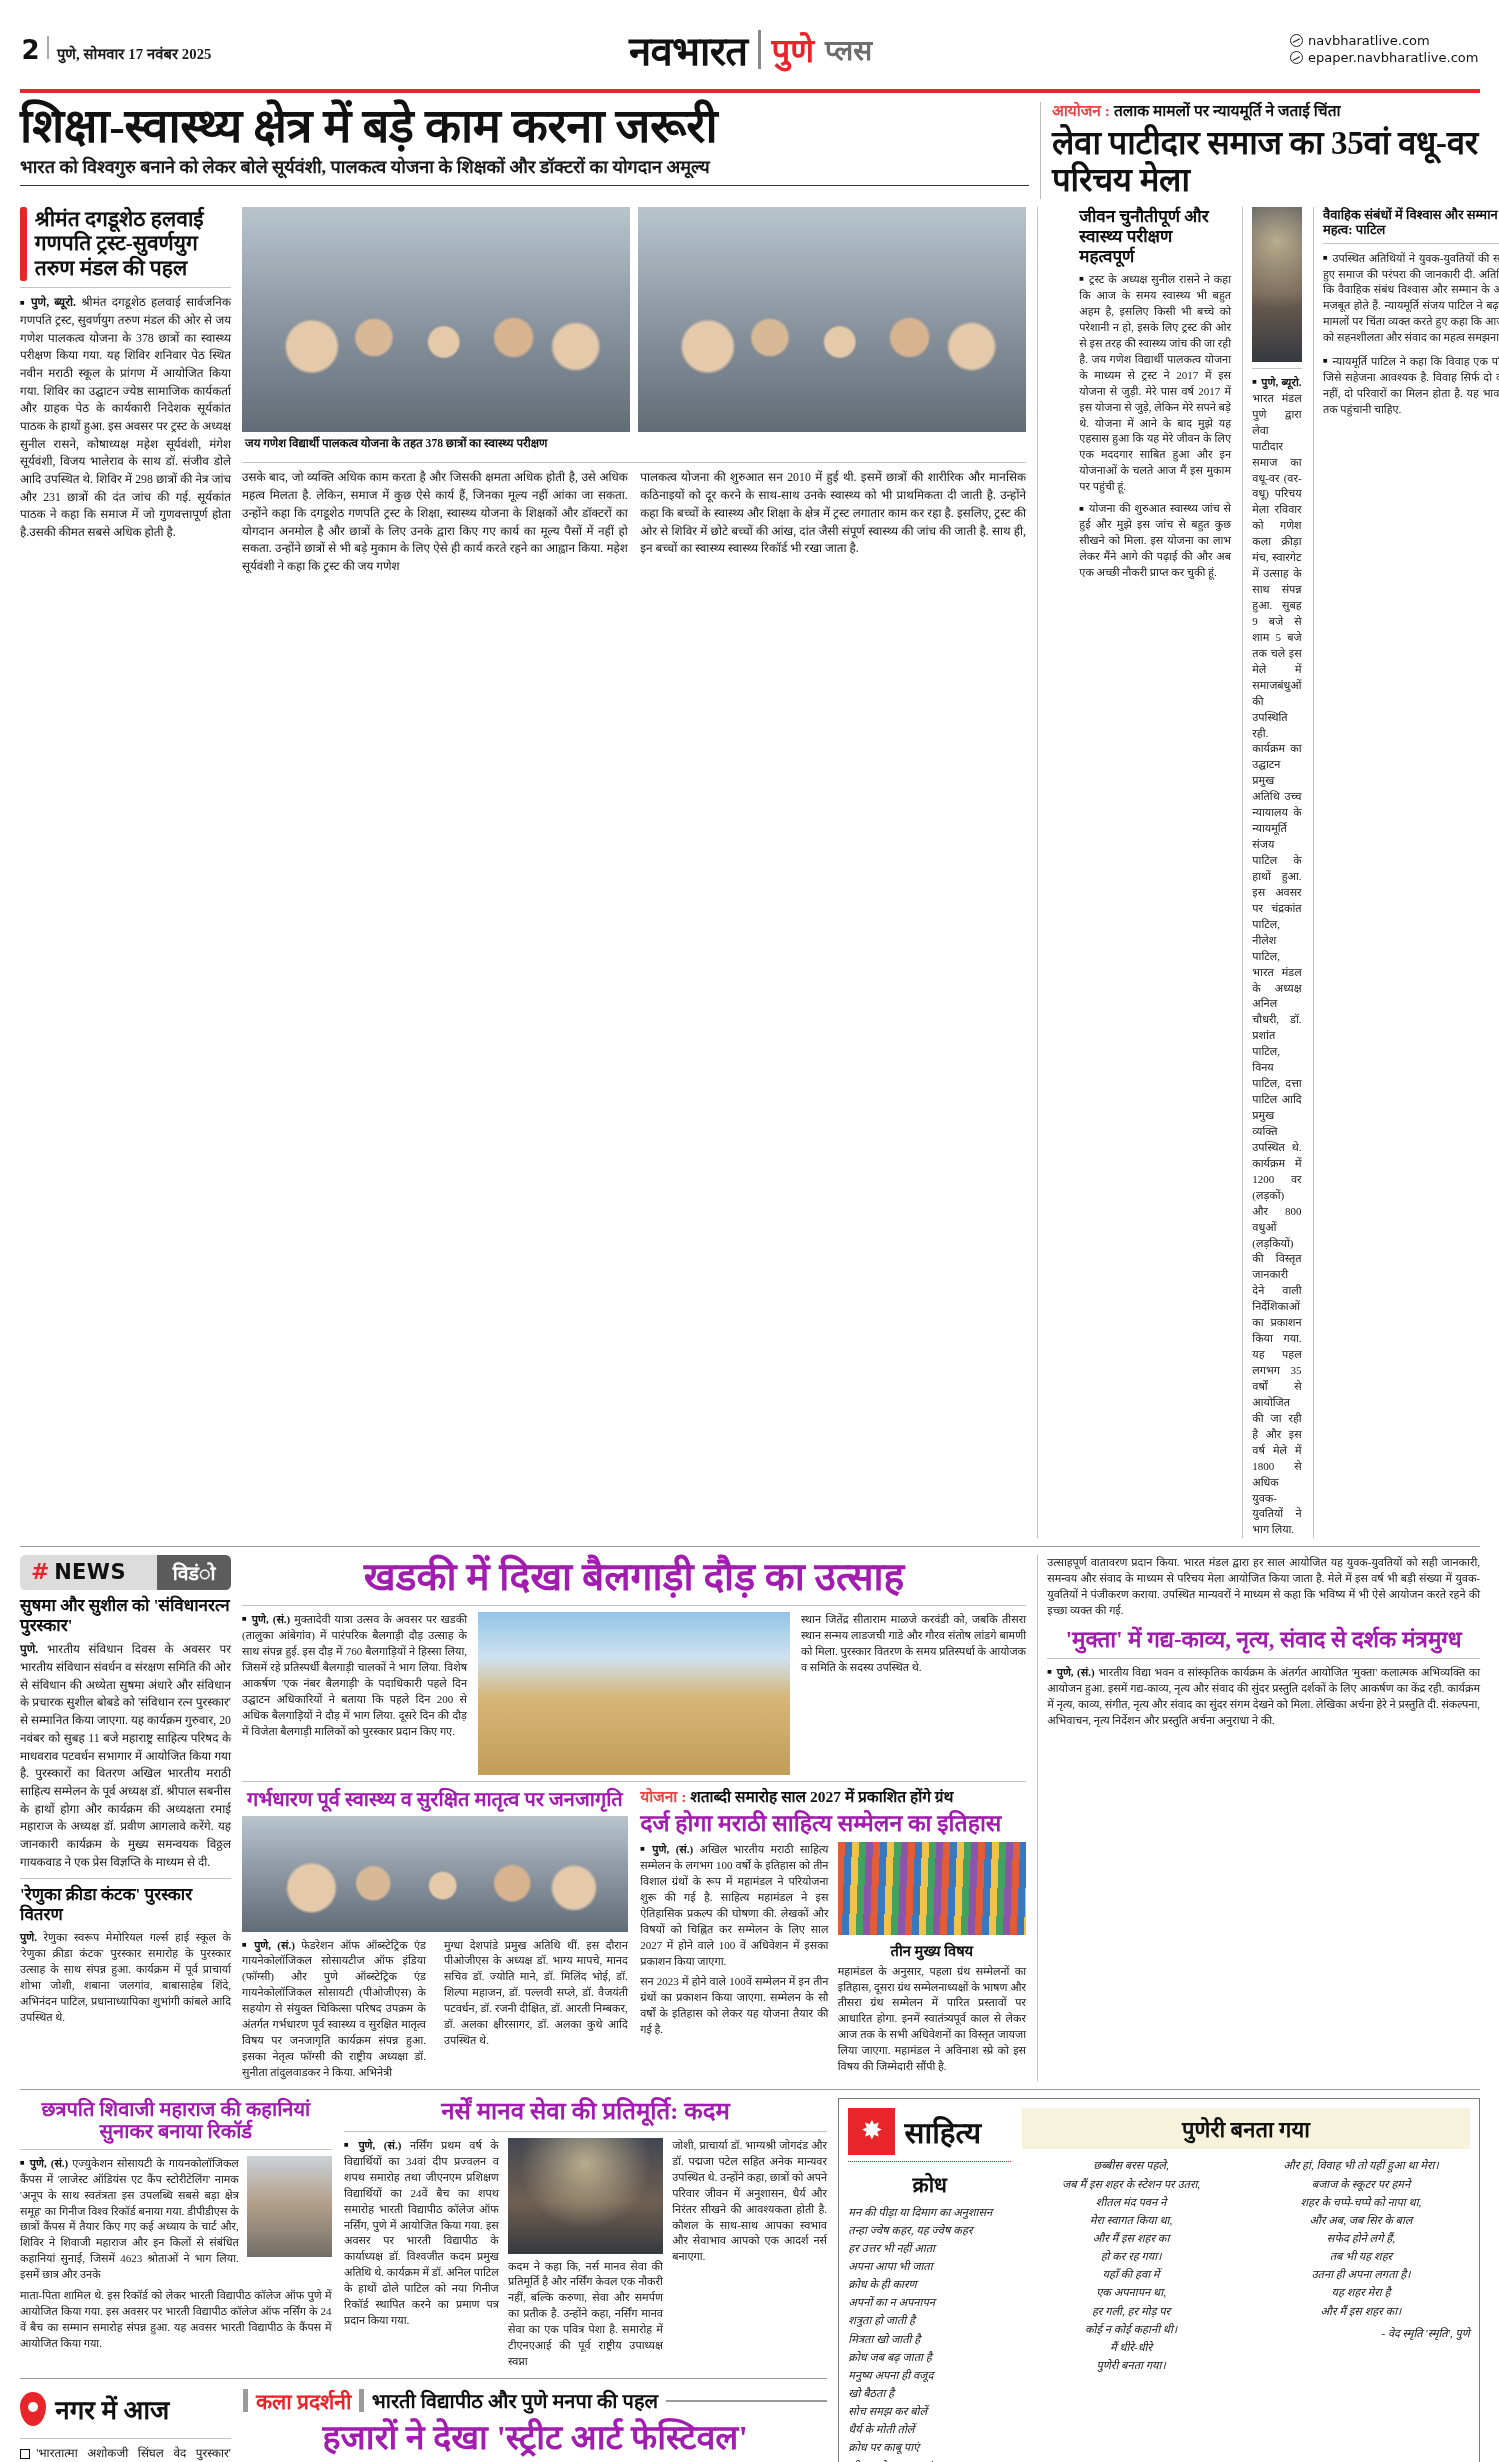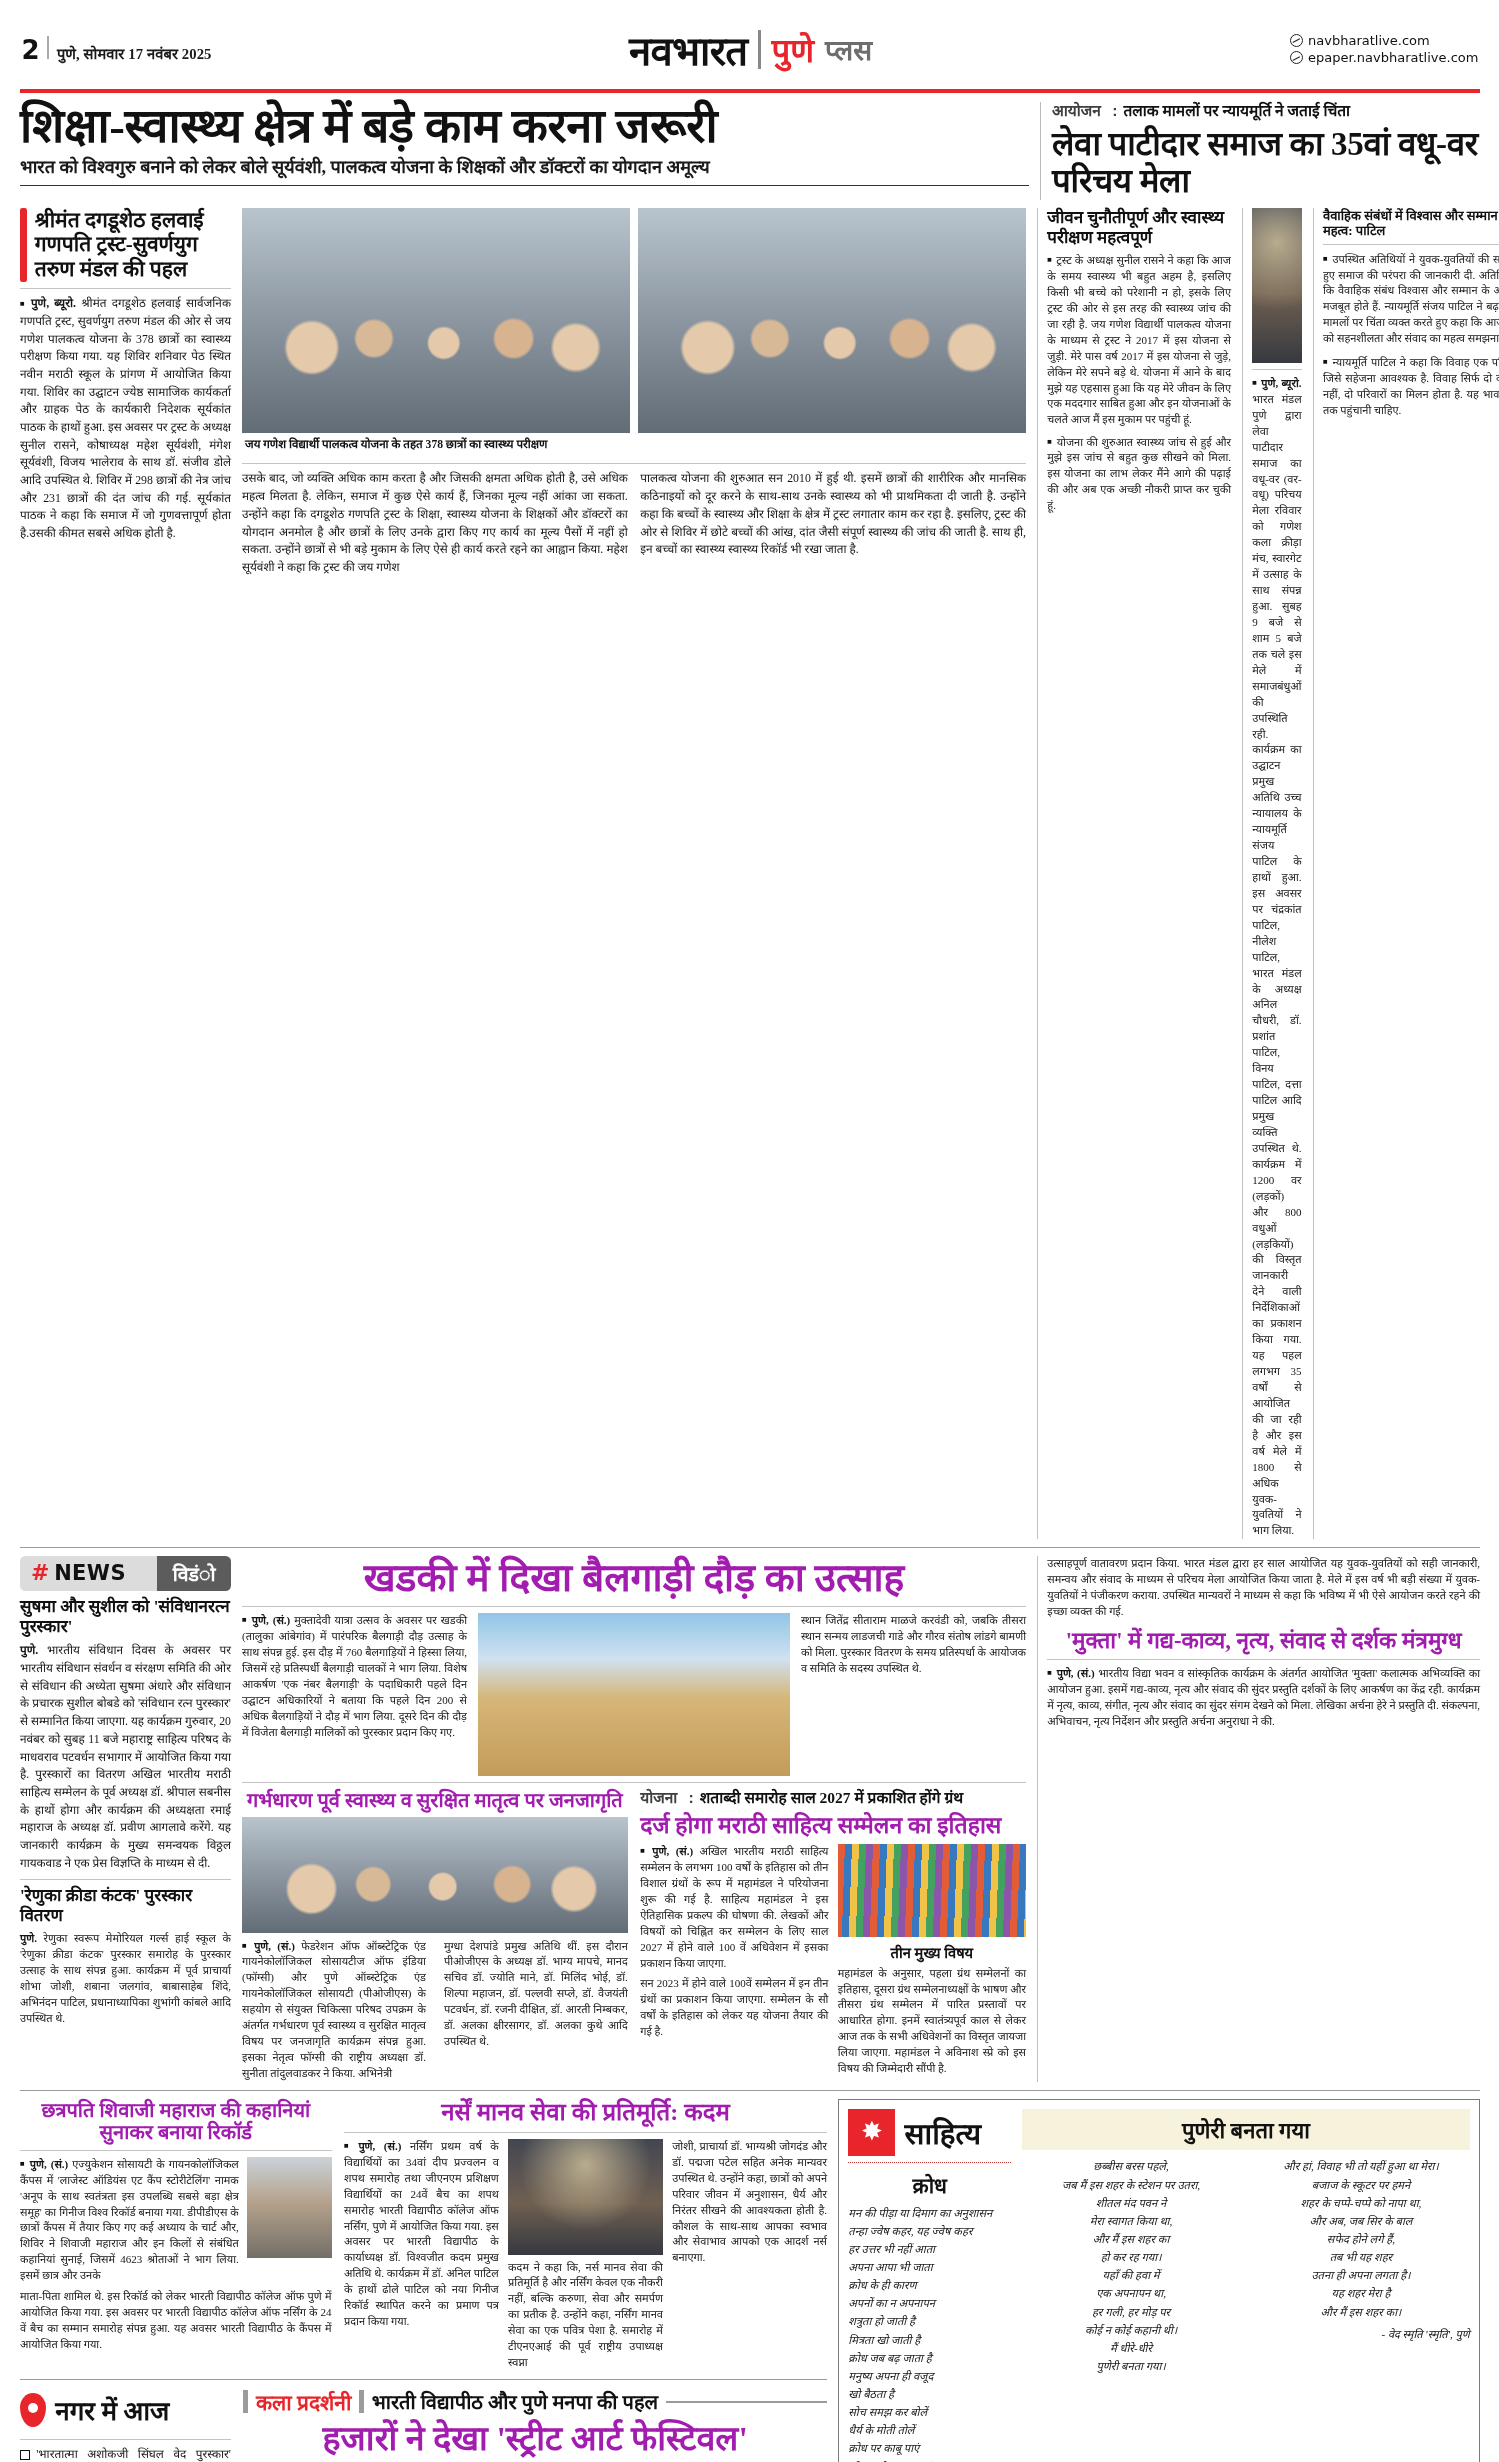--- a/index.html
+++ b/index.html
@@ -62,21 +62,21 @@
 
   .h1-main {
     font-size: 47px; font-weight: 700; line-height: 1.06; letter-spacing: -0.4px;
     color: #111; padding-bottom: 4.7px;
   }
   .h1-sub {
     font-size: 18px; font-weight: 700; line-height: 1.2; color: #1a1a1a;
     border-bottom: 1.2px solid #333; padding-bottom: 7px; margin-bottom: 6.2px;
   }
   .kicker-line { font-size: 15.5px; font-weight: 700; line-height: 1.2; margin-bottom: 3.9px; }
-  .kicker-red { color: #404040; font-weight: 700; font-family: Liberation Mono, monospace; }
+  .kicker-red { color: #ef4444; font-weight: 700; }
   .h2-right {
     font-size: 33px; font-weight: 700; line-height: 1.12; color: #111; letter-spacing: -0.3px;
   }
 
   
   .body-txt {
     font-size: 11.8px; line-height: 1.5; text-align: justify; color: #161616;
     font-family: "Liberation Serif", serif;
   }
   .body-txt.sm { font-size: 11px; line-height: 1.45; }
@@ -268,21 +268,21 @@
         <div class="photo people" style="flex:1; height:225px;"></div>
       </div>
       <div class="cap">जय गणेश विद्यार्थी पालकत्व योजना के तहत 378 छात्रों का स्वास्थ्य परीक्षण</div>
       <div class="rule-thin"></div>
       <div style="display:grid; grid-template-columns: 1fr 1fr; gap:12.4px;">
         <div class="body-txt">उसके बाद, जो व्यक्ति अधिक काम करता है और जिसकी क्षमता अधिक होती है, उसे अधिक महत्व मिलता है. लेकिन, समाज में कुछ ऐसे कार्य हैं, जिनका मूल्य नहीं आंका जा सकता. उन्होंने कहा कि दगडूशेठ गणपति ट्रस्ट के शिक्षा, स्वास्थ्य योजना के शिक्षकों और डॉक्टरों का योगदान अनमोल है और छात्रों के लिए उनके द्वारा किए गए कार्य का मूल्य पैसों में नहीं हो सकता. उन्होंने छात्रों से भी बड़े मुकाम के लिए ऐसे ही कार्य करते रहने का आह्वान किया. महेश सूर्यवंशी ने कहा कि ट्रस्ट की जय गणेश</div>
         <div class="body-txt">पालकत्व योजना की शुरुआत सन 2010 में हुई थी. इसमें छात्रों की शारीरिक और मानसिक कठिनाइयों को दूर करने के साथ-साथ उनके स्वास्थ्य को भी प्राथमिकता दी जाती है. उन्होंने कहा कि बच्चों के स्वास्थ्य और शिक्षा के क्षेत्र में ट्रस्ट लगातार काम कर रहा है. इसलिए, ट्रस्ट की ओर से शिविर में छोटे बच्चों की आंख, दांत जैसी संपूर्ण स्वास्थ्य की जांच की जाती है. साथ ही, इन बच्चों का स्वास्थ्य स्वास्थ्य रिकॉर्ड भी रखा जाता है.</div>
       </div>
     </div>
 
-    <div style="flex:0 0 194px;" class="vline">
+    <div style="flex:0 0 194px;padding-left:32px;" class="vline">
       <div style="padding-left:9.3px;">
         <div class="sub-head">जीवन चुनौतीपूर्ण और स्वास्थ्य परीक्षण महत्वपूर्ण</div>
         <div class="body-txt sm" style="margin-bottom:6.2px;">
           <span class="bull"></span><span>ट्रस्ट के अध्यक्ष सुनील रासने ने कहा कि आज के समय स्वास्थ्य भी बहुत अहम है, इसलिए किसी भी बच्चे को परेशानी न हो, इसके लिए ट्रस्ट की ओर से इस तरह की स्वास्थ्य जांच की जा रही है. जय गणेश विद्यार्थी पालकत्व योजना के माध्यम से ट्रस्ट ने 2017 में इस योजना से जुड़ी. मेरे पास वर्ष 2017 में इस योजना से जुड़े, लेकिन मेरे सपने बड़े थे. योजना में आने के बाद मुझे यह एहसास हुआ कि यह मेरे जीवन के लिए एक मददगार साबित हुआ और इन योजनाओं के चलते आज मैं इस मुकाम पर पहुंची हूं.</span>
         </div>
         <div class="body-txt sm">
           <span class="bull"></span><span>योजना की शुरुआत स्वास्थ्य जांच से हुई और मुझे इस जांच से बहुत कुछ सीखने को मिला. इस योजना का लाभ लेकर मैंने आगे की पढ़ाई की और अब एक अच्छी नौकरी प्राप्त कर चुकी हूं.</span>
         </div>
       </div>
     </div>

